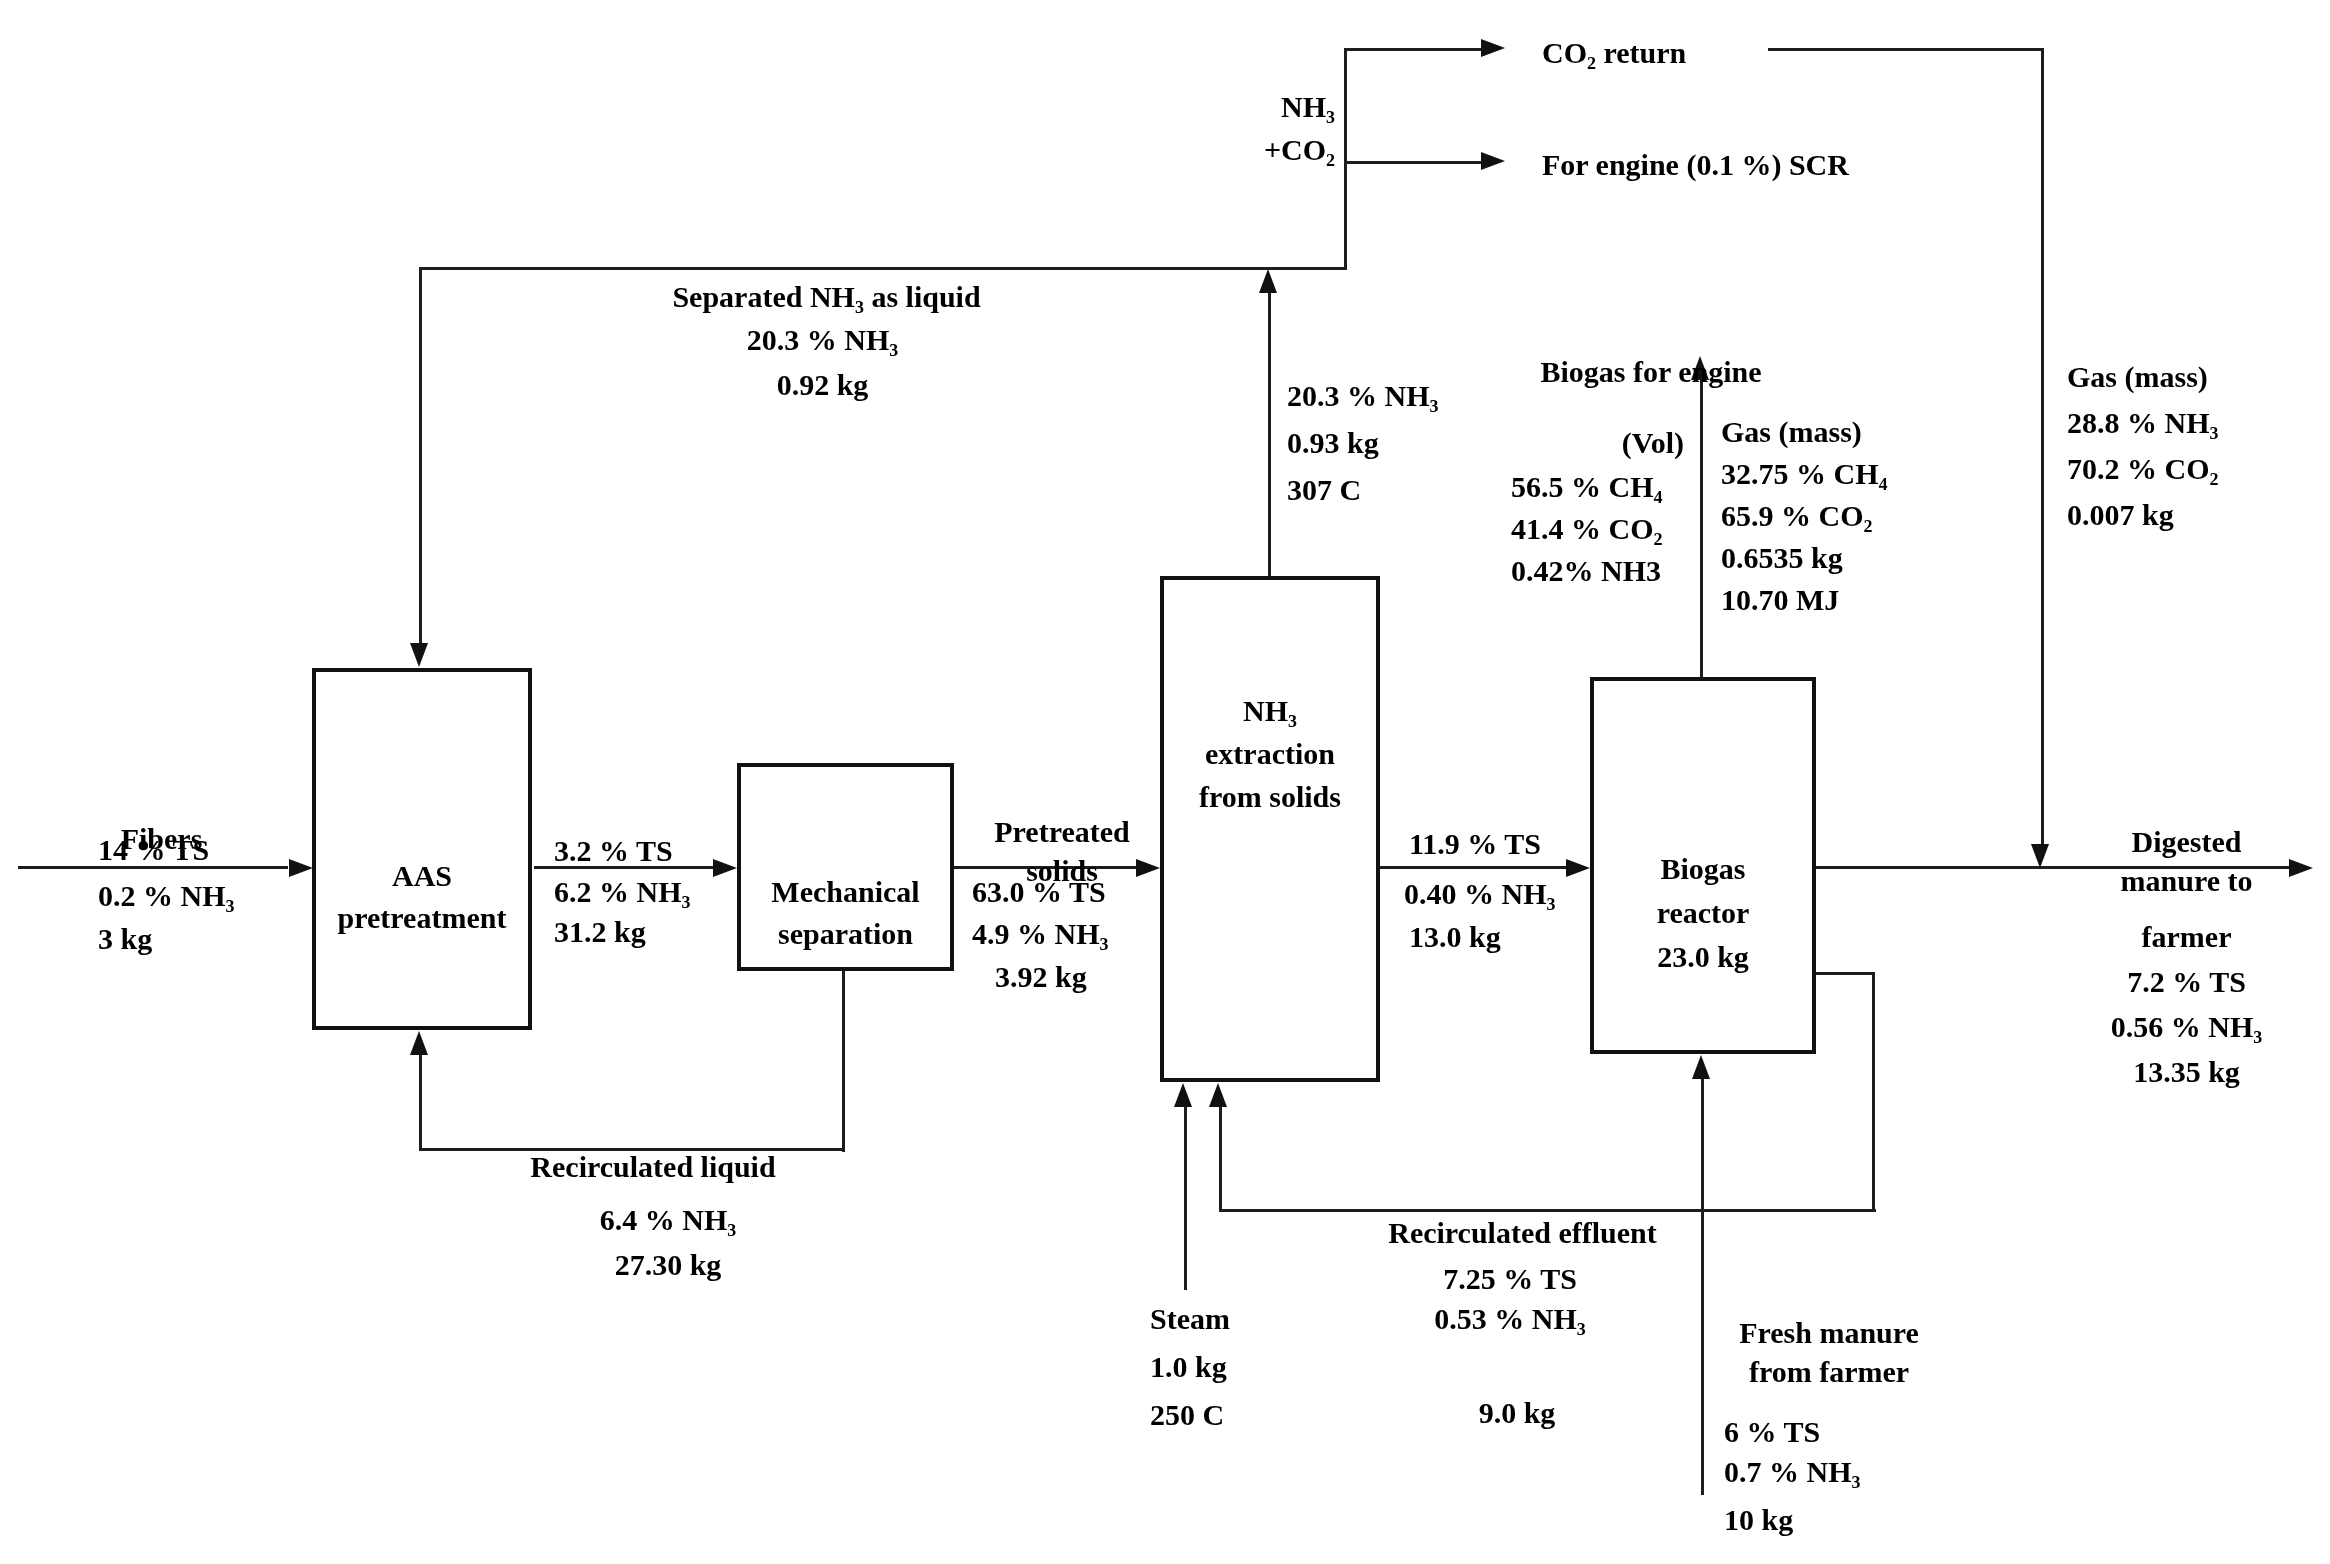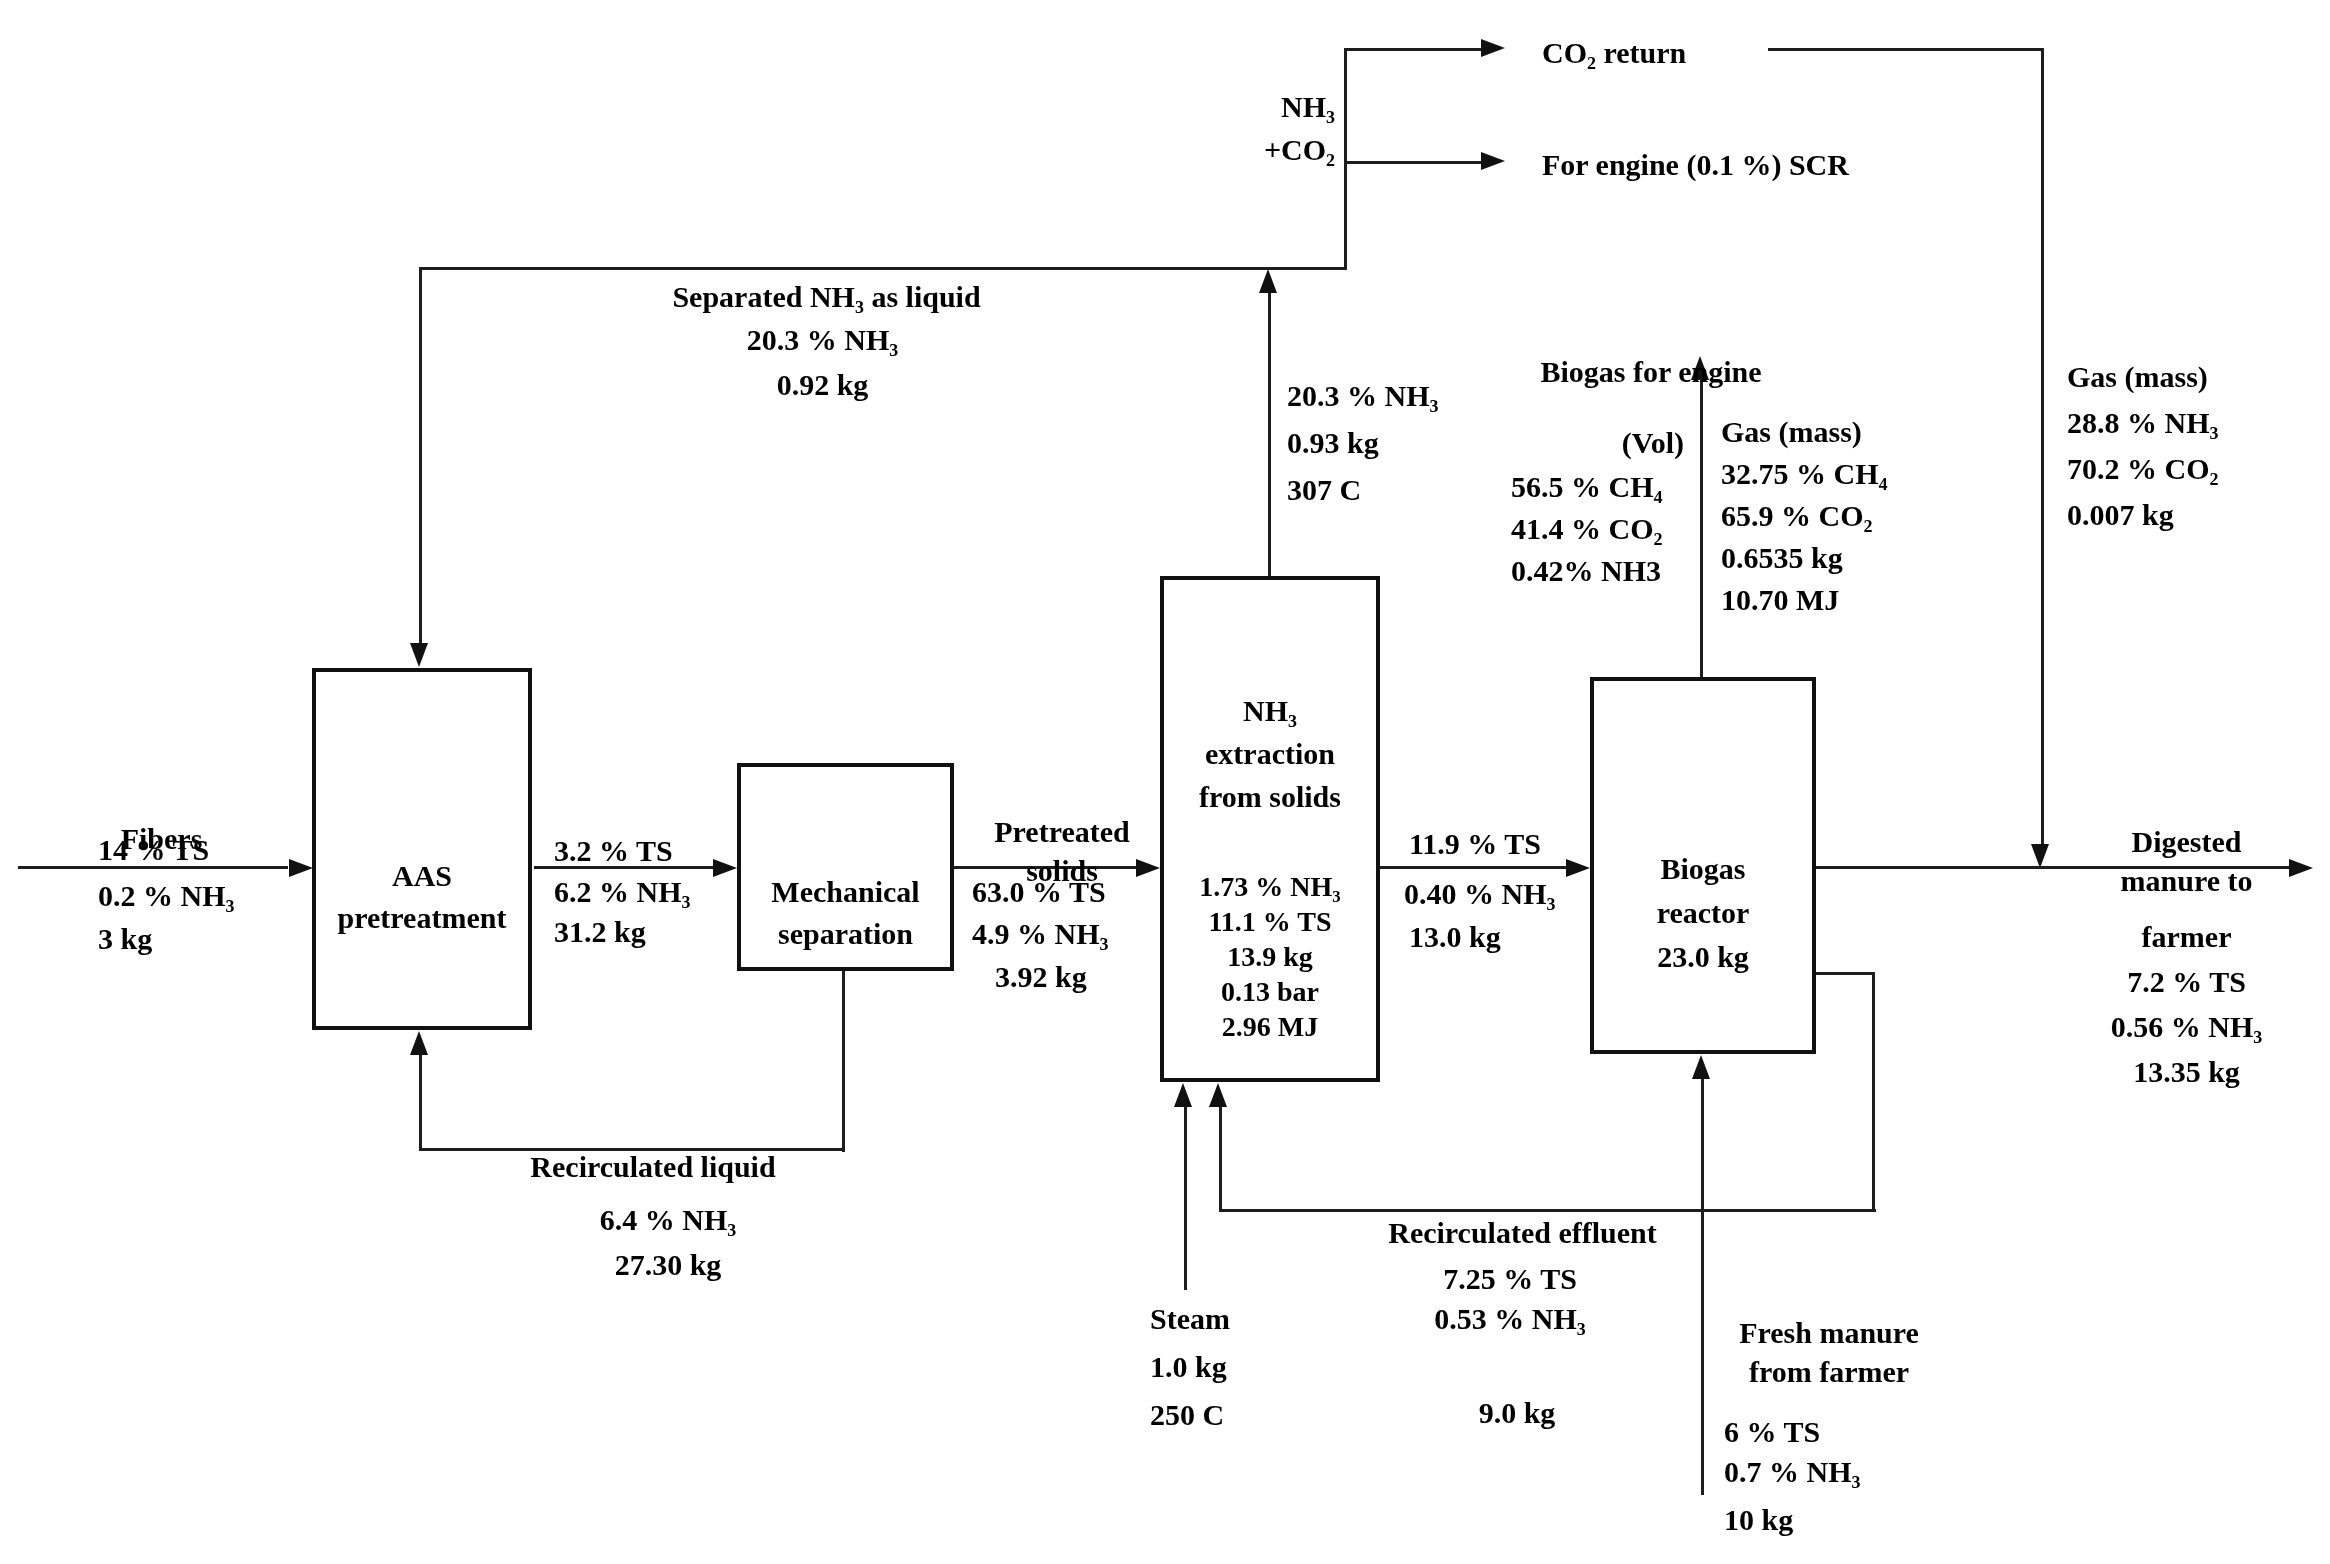--- a/index.html
+++ b/index.html
@@ -74,25 +74,20 @@
   <div class="box" style="left:1160px;top:576px;width:220px;height:506px;"></div>
   <div class="box" style="left:1590px;top:677px;width:226px;height:377px;"></div>
 
   <div class="txt ctr" style="left:312px;top:811px;width:220px;">AAS
 pretreatment</div>
   <div class="txt ctr" style="left:737px;top:827px;width:217px;">Mechanical
 separation</div>
   <div class="txt ctr" style="left:1160px;top:645px;width:220px;line-height:43px;">NH₃
 extraction
 from solids</div>
-  <div class="txt ctr" style="left:1160px;top:825px;width:220px;line-height:35px;font-size:28px;">1.73 % NH₃
-11.1 % TS
-13.9 kg
-0.13 bar
-2.96 MJ</div>
   <div class="txt ctr" style="left:1590px;top:803px;width:226px;line-height:44px;">Biogas
 reactor
 23.0 kg</div>
 
   <div class="txt ctr" style="left:78px;top:774px;width:167px;">Fibers</div>
   <div class="txt" style="left:98px;top:829px;">14 % TS</div>
   <div class="txt" style="left:98px;top:875px;">0.2 % NH₃</div>
   <div class="txt" style="left:98px;top:918px;">3 kg</div>
 
   <div class="txt" style="left:554px;top:830px;">3.2 % TS</div>

